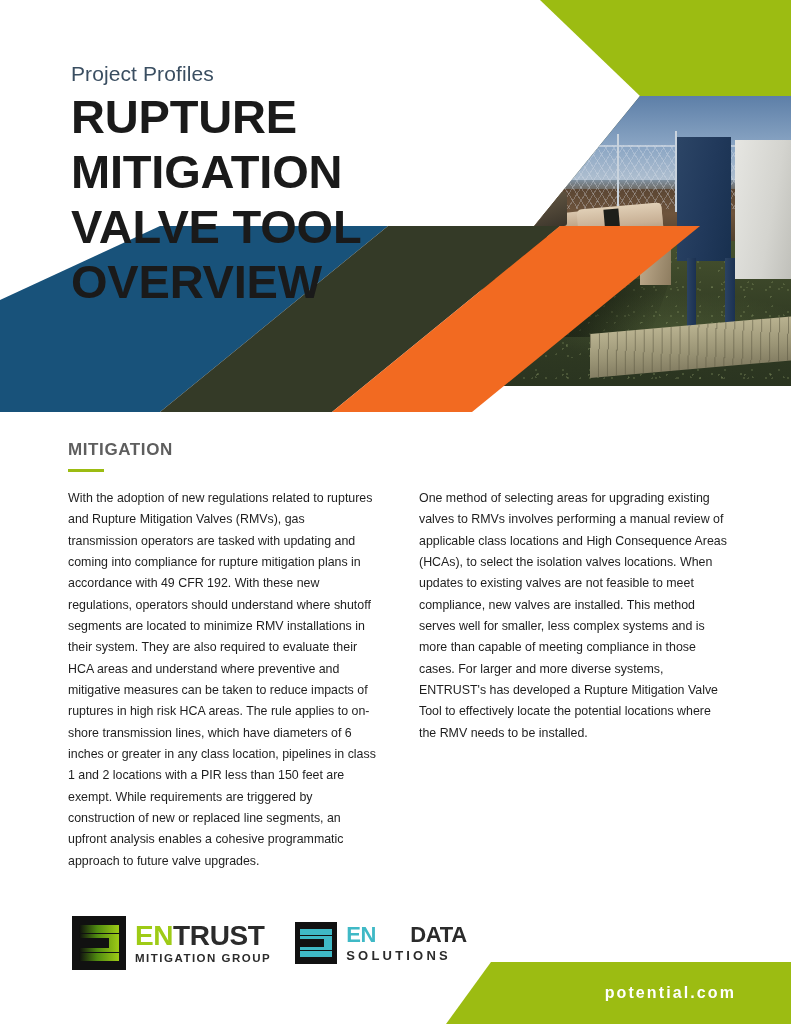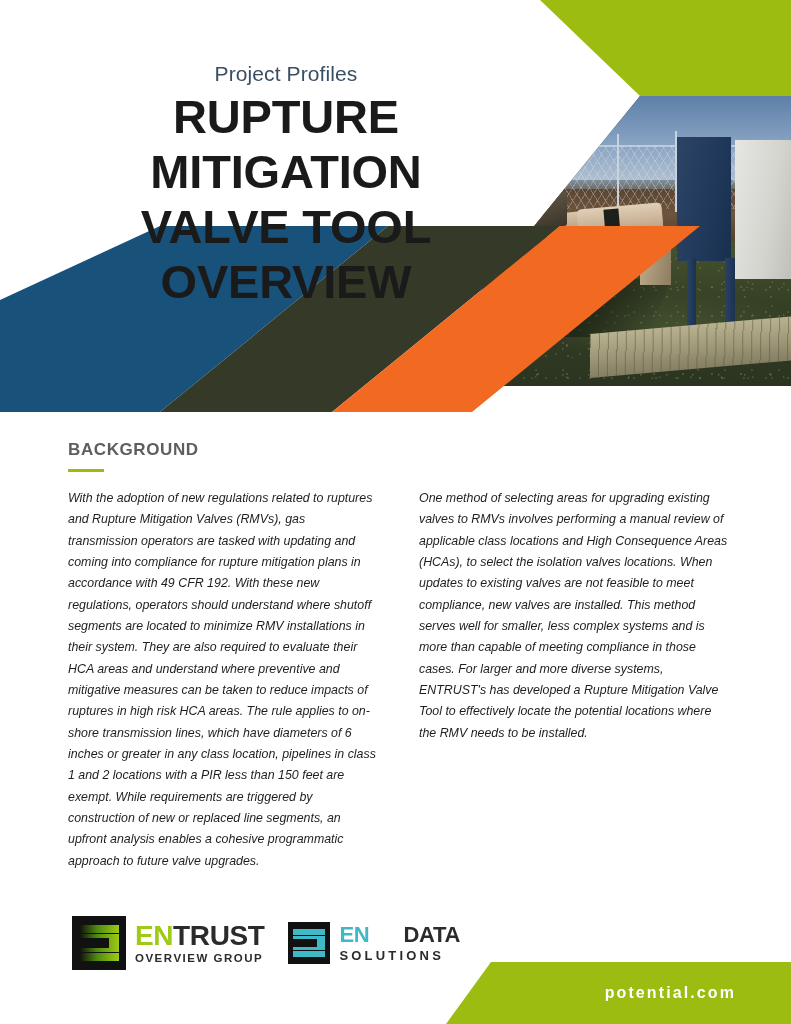--- a/index.html
+++ b/index.html
@@ -19,21 +19,20 @@
     overflow: hidden;
   }
 
   
   .hero {
     position: absolute;
     left: 0; top: 0;
     width: 791px;
     height: 412px;
     overflow: hidden;
-    text-align: center;
   }
   .hero-green {
     position: absolute;
     left: 0; top: 0;
     width: 791px; height: 412px;
     background: #9CBC12;
     clip-path: polygon(540px 0px, 791px 0px, 791px 96px, 640px 96px);
   }
   .hero-photo {
     position: absolute;
@@ -282,21 +281,21 @@
   .columns {
     display: flex;
     gap: 42px;
   }
   .col {
     flex: 1;
     font-size: 12.4px;
     line-height: 1.72;
     color: #1E1E1E;
   }
-  .col p { margin: 0; font-style: italic; }
+  .col p { margin: 0; }
 
   
   .logos {
     position: absolute;
     left: 72px; top: 916px;
     display: flex;
     align-items: center;
     gap: 24px;
   }
   .logo {
@@ -449,21 +448,21 @@
     <div class="hero-olive"></div>
     <div class="hero-orange"></div>
 
     <div class="title-block">
       <p class="eyebrow">Project Profiles</p>
       <h1 class="headline">RUPTURE MITIGATION VALVE TOOL OVERVIEW</h1>
     </div>
   </div>
 
   <div class="section">
-    <h2 class="section-title">BACKGROUND</h2>
+    <h2 class="section-title">MITIGATION</h2>
     <div class="rule"></div>
     <div class="columns">
       <div class="col">
         <p>With the adoption of new regulations related to ruptures and Rupture Mitigation Valves (RMVs), gas transmission operators are tasked with updating and coming into compliance for rupture mitigation plans in accordance with 49 CFR 192. With these new regulations, operators should understand where shutoff segments are located to minimize RMV installations in their system. They are also required to evaluate their HCA areas and understand where preventive and mitigative measures can be taken to reduce impacts of ruptures in high risk HCA areas. The rule applies to on-shore transmission lines, which have diameters of 6 inches or greater in any class location, pipelines in class 1 and 2 locations with  a PIR less than 150 feet are exempt.  While requirements are triggered by construction of new or replaced line segments, an upfront analysis enables a cohesive programmatic approach to future valve upgrades.</p>
       </div>
       <div class="col">
         <p>One method of selecting areas for upgrading existing valves to RMVs involves performing a manual review of applicable class locations and High Consequence Areas (HCAs), to select the isolation valves locations. When updates to existing valves are not feasible to meet compliance, new valves are installed. This method serves well for smaller, less complex systems and is more than capable of meeting compliance in those cases. For larger and more diverse systems, ENTRUST's has developed a Rupture Mitigation Valve Tool to effectively locate the potential locations where the RMV needs to be installed.</p>
       </div>
     </div>
   </div>
@@ -472,21 +471,21 @@
 
     <div class="logo">
       <div class="mark-entrust">
         <div class="bar b1"></div>
         <div class="bar b2"></div>
         <div class="notch"></div>
         <div class="bar b3"></div>
       </div>
       <div class="wordmark-entrust">
         <div class="wm-top"><span class="wm-en">EN</span><span class="wm-rest">TRUST</span></div>
-        <div class="wm-sub">OVERVIEW GROUP</div>
+        <div class="wm-sub">MITIGATION GROUP</div>
       </div>
     </div>
 
     <div class="logo">
       <div class="mark-endata">
         <div class="bar b1"></div>
         <div class="bar b2"></div>
         <div class="notch"></div>
         <div class="bar b3"></div>
       </div>

